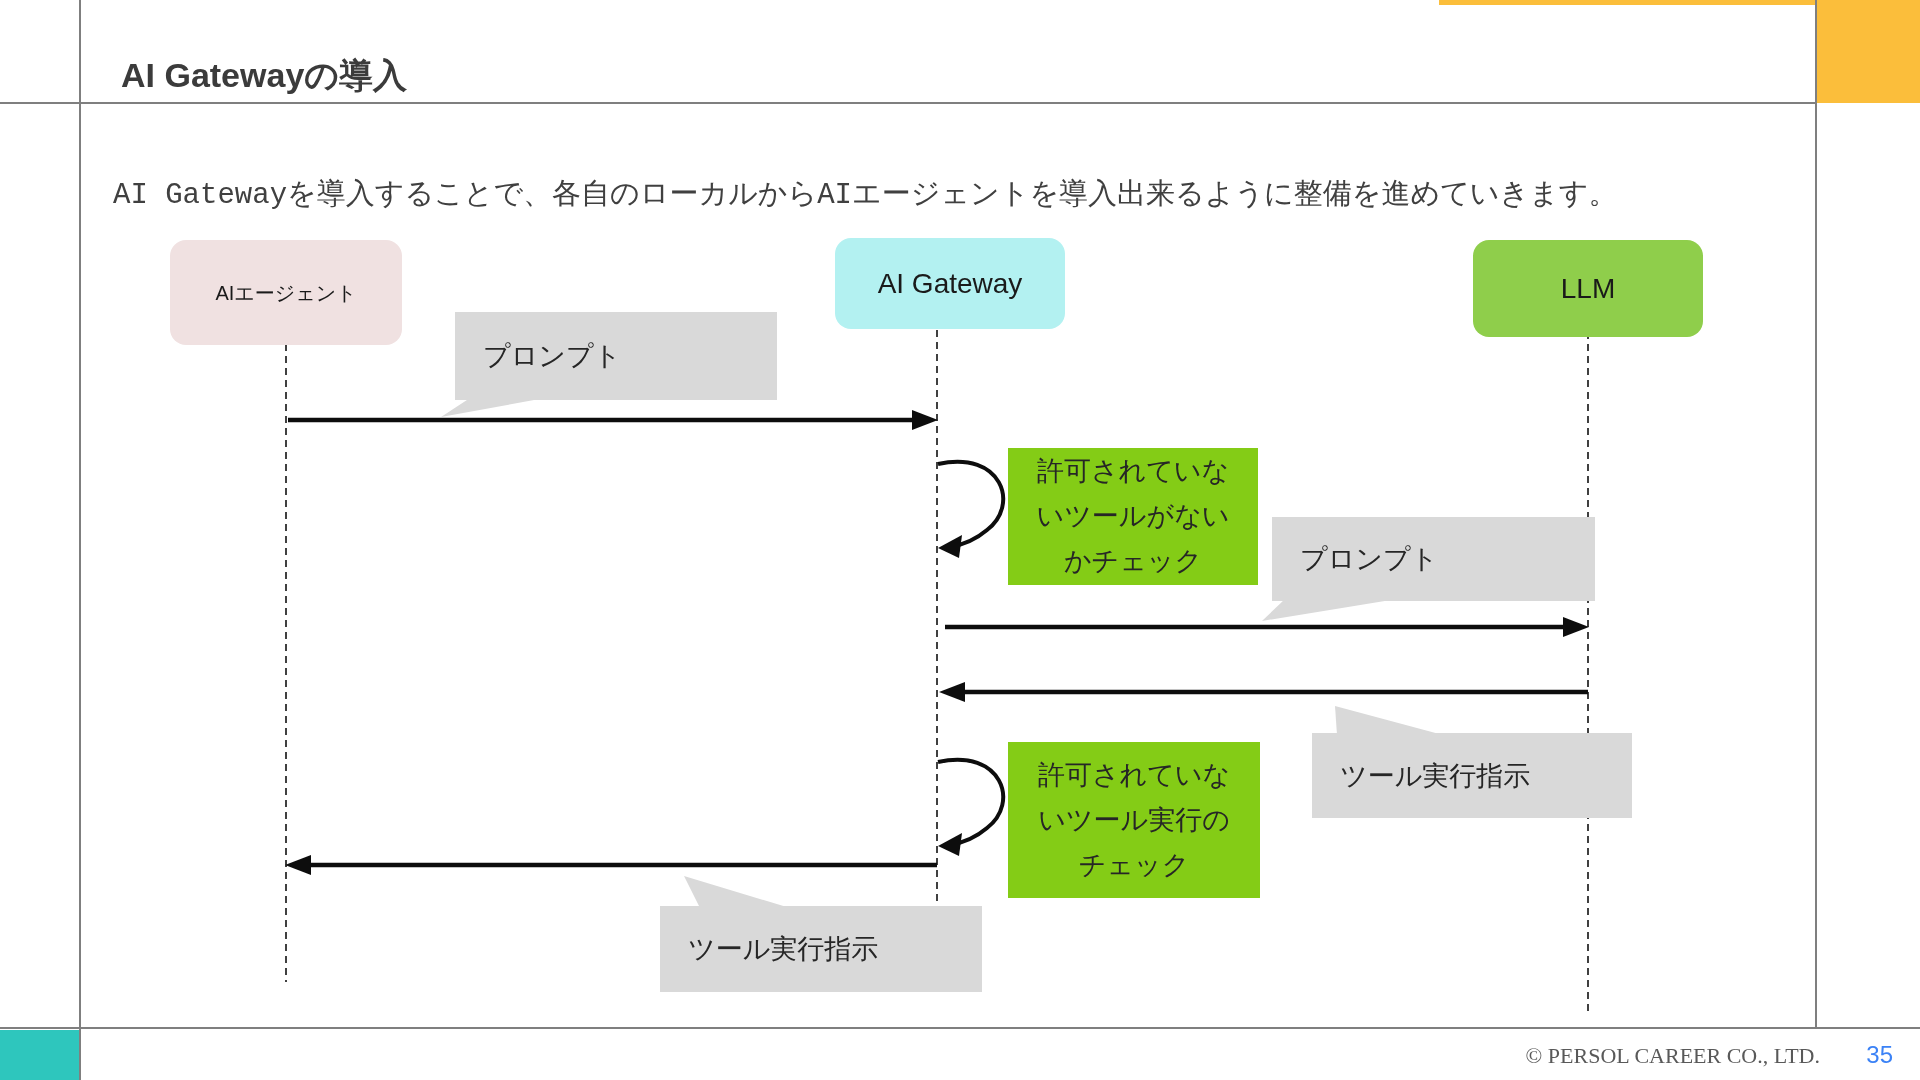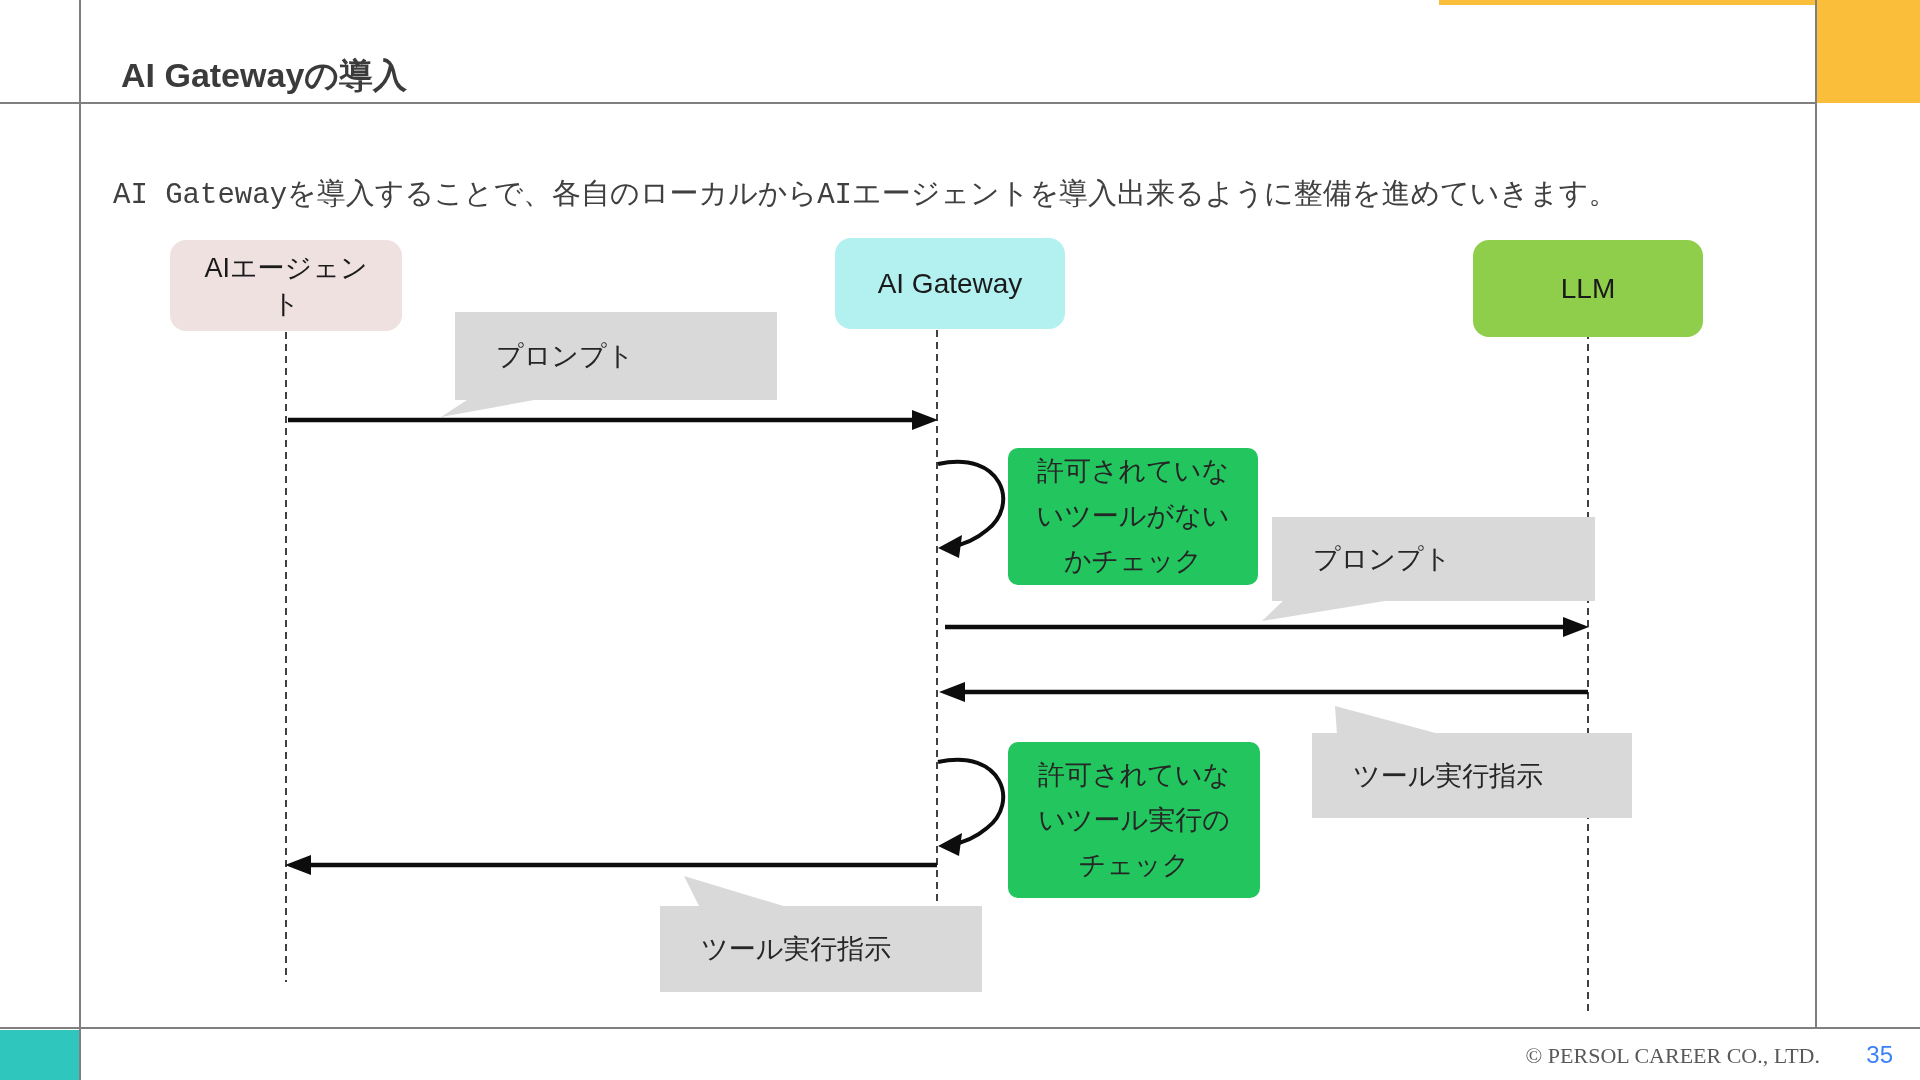--- a/index.html
+++ b/index.html
@@ -17,34 +17,34 @@
   .teal-block{position:absolute;left:0;top:1030px;width:79px;height:50px;background:#2ec6bd;z-index:2;}
   
   .title{position:absolute;left:113px;top:30px;width:1500px;font-size:34px;font-weight:bold;color:#3b3b3b;z-index:4;margin-left:8px;}
   .lead{position:absolute;left:113px;top:145px;width:1660px;font-size:29px;color:#404040;z-index:4;font-family:Liberation Mono, monospace;}
   
   .lifelines{position:absolute;left:0;top:0;z-index:1;}
   .shapes-top{position:absolute;left:0;top:0;z-index:6;pointer-events:none;}
   
   .actor{position:absolute;display:flex;align-items:center;justify-content:center;text-align:center;
          border-radius:16px;font-size:28px;color:#1a1a1a;z-index:5;line-height:36px;}
-  .actor-agent{left:170px;top:240px;width:232px;height:91px;background:#f0e1e1;padding:0 28px;box-sizing:border-box;font-size:27px;}
+  .actor-agent{left:170px;top:240px;width:232px;height:105px;background:#f0e1e1;padding:0 28px;box-sizing:border-box;font-size:20px;}
   .actor-gateway{left:822px;top:238px;width:230px;height:91px;background:#b3f1f1;margin-left:13px;}
   .actor-llm{left:1473px;top:240px;width:230px;height:97px;background:#8fce4b;}
   
   .callout{position:absolute;background:#d9d9d9;display:flex;align-items:center;
-           font-size:27px;color:#262626;z-index:5;box-sizing:border-box;padding-left:41px;font-family:Liberation Serif, serif;}
+           font-size:27px;color:#262626;z-index:5;box-sizing:border-box;padding-left:28px;font-family:Liberation Serif, serif;}
   .callout-1{left:455px;top:312px;width:322px;height:88px;}
   .callout-2{left:1272px;top:517px;width:323px;height:84px;}
   .callout-3{left:1312px;top:733px;width:320px;height:85px;}
   .callout-4{left:660px;top:906px;width:322px;height:86px;}
   .tails{position:absolute;left:0;top:0;z-index:4;}
   
-  .note{position:absolute;background:#22c55e;display:flex;align-items:center;justify-content:center;
-        text-align:center;font-size:27px;line-height:45px;color:#262626;z-index:5;box-sizing:border-box;padding:0 25px;border-radius:10px;}
+  .note{position:absolute;background:#84cc16;display:flex;align-items:center;justify-content:center;
+        text-align:center;font-size:27px;line-height:45px;color:#262626;z-index:5;box-sizing:border-box;padding:0 25px;}
   .note-1{left:1008px;top:448px;width:250px;height:137px;}
   .note-2{left:1008px;top:742px;width:252px;height:156px;}
   
   .copyright{position:absolute;top:1043px;right:100px;font-size:22px;color:#595959;z-index:4;font-family:Liberation Serif, serif;}
   .page-number{position:absolute;top:1041px;right:27px;font-size:24px;color:#3b82f6;z-index:4;}
 </style>
 </head>
 <body>
 
 <div class="slide">

